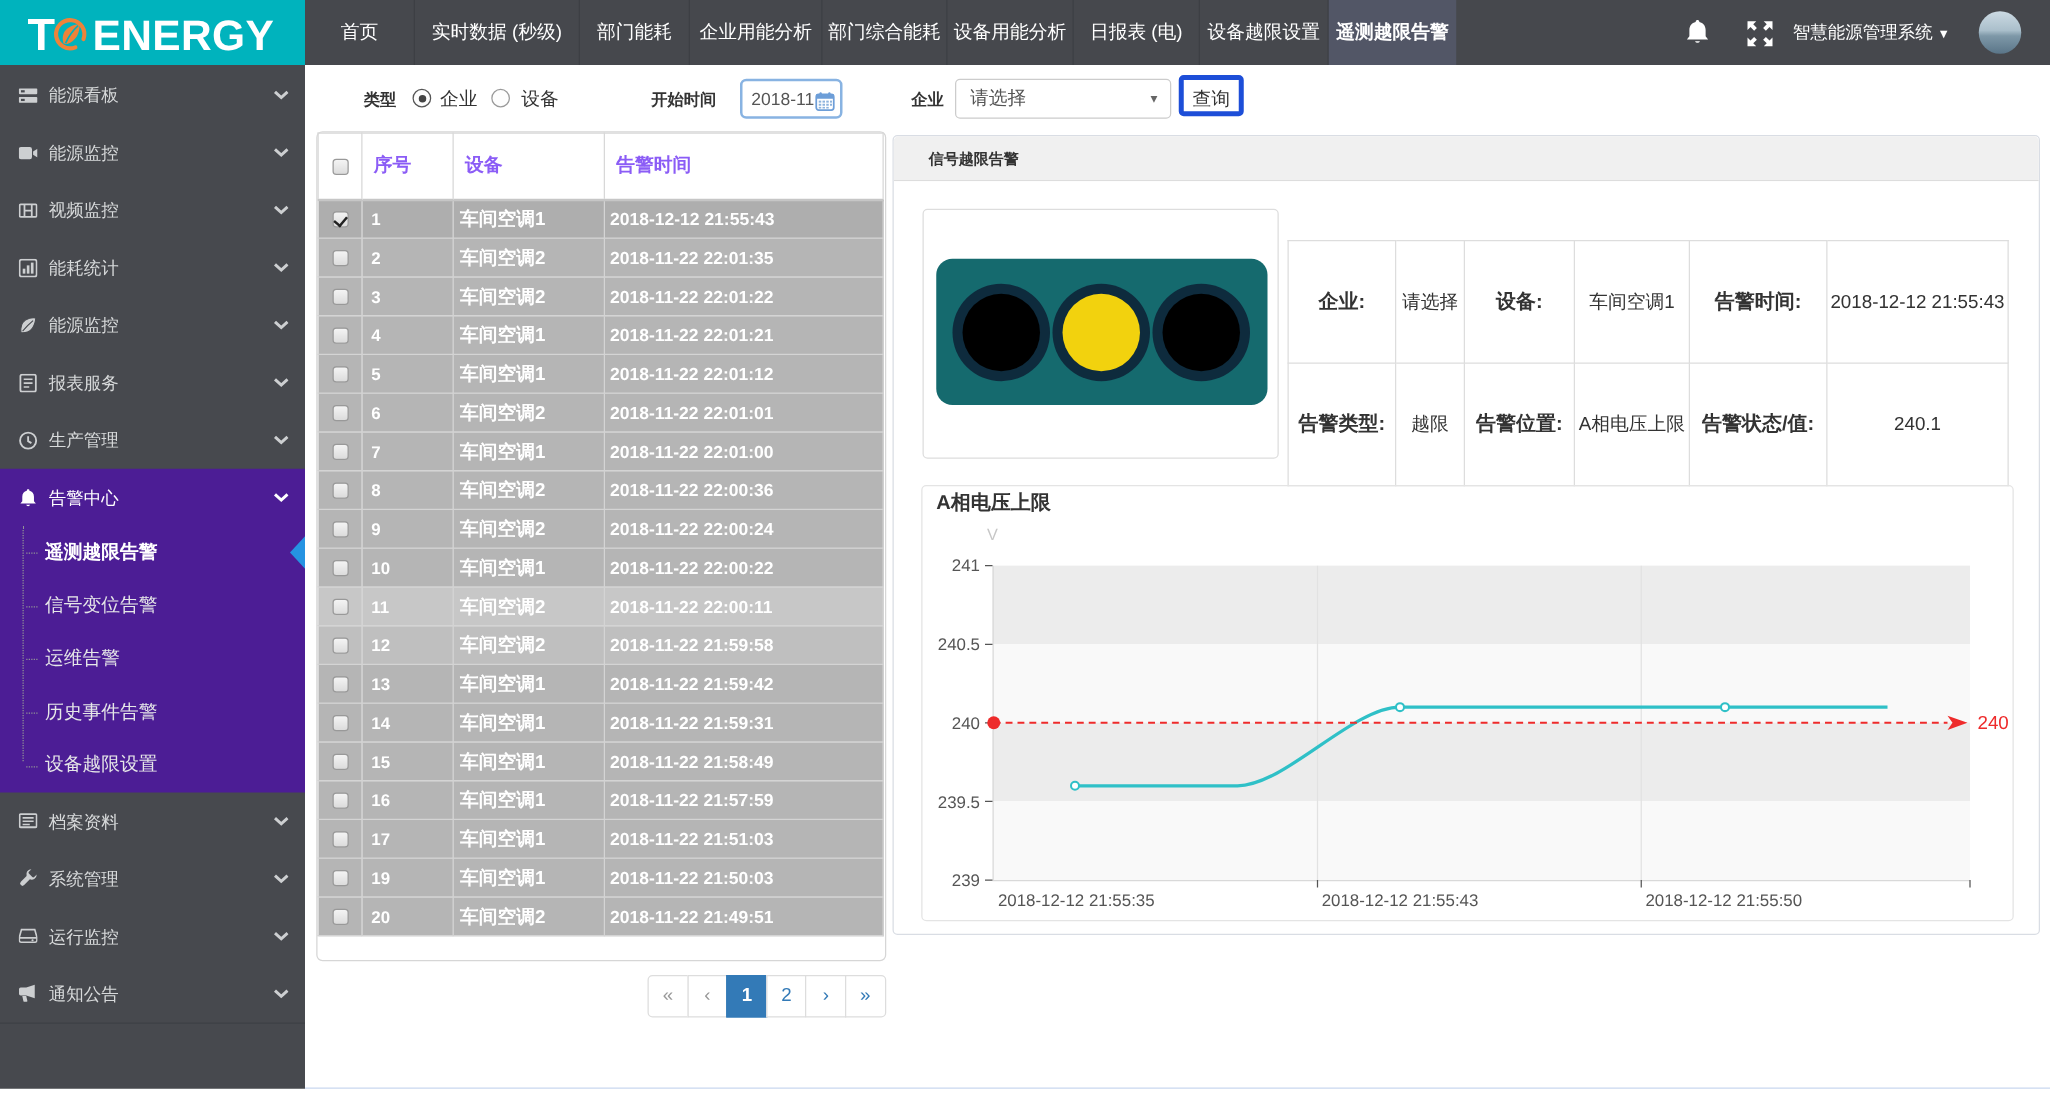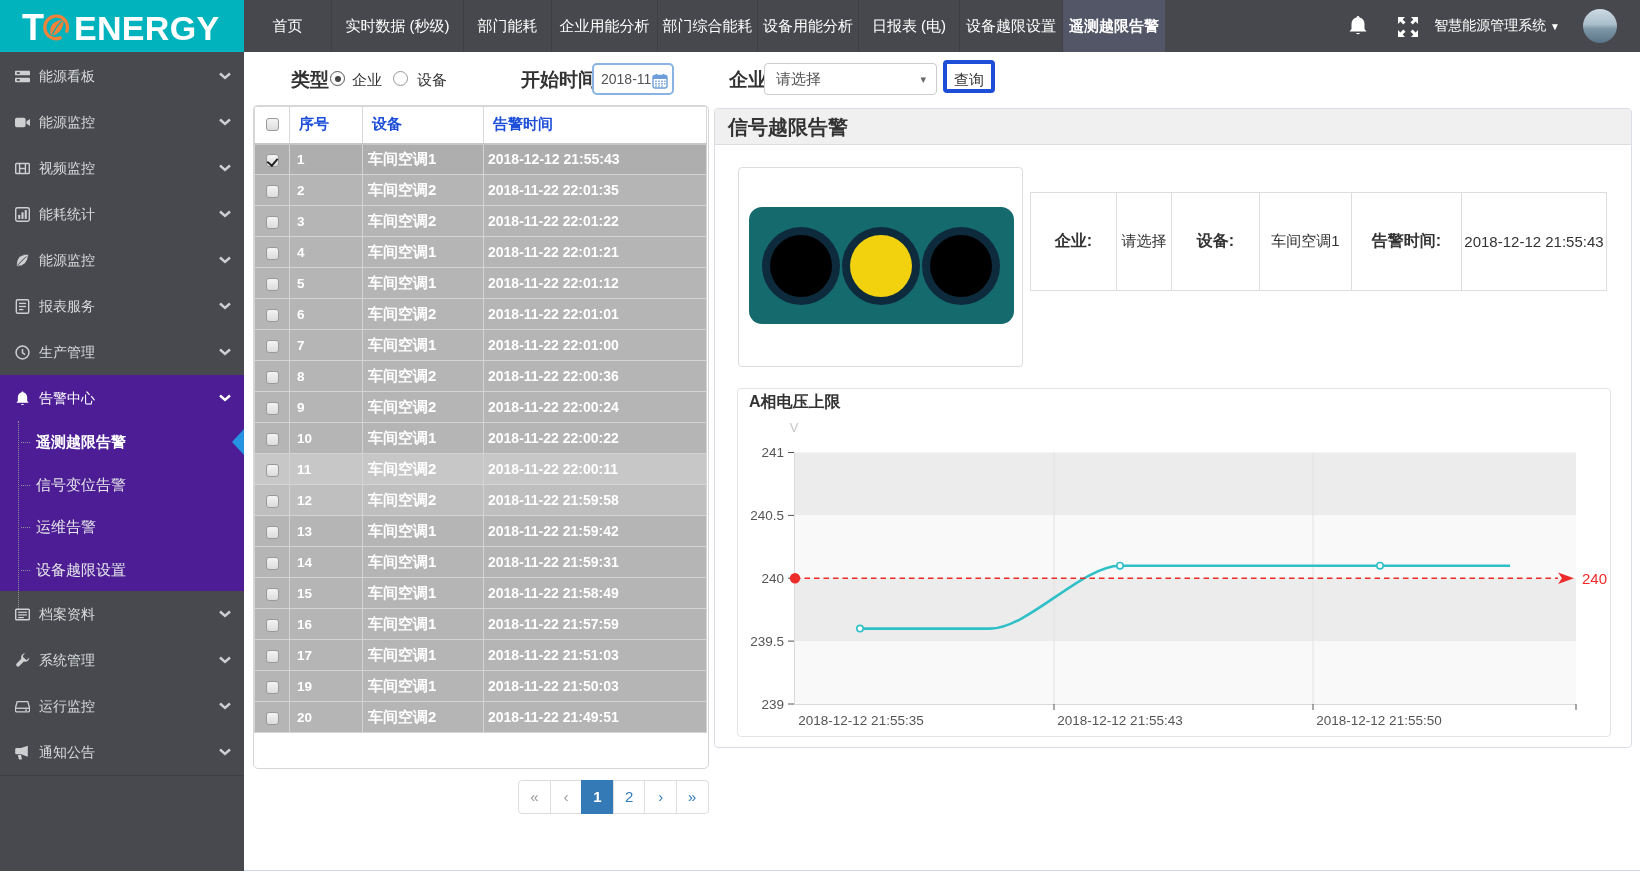--- a/index.html
+++ b/index.html
@@ -21,42 +21,42 @@
 #darksec { background:#4c1d95; position:relative; }
 .smi { position:relative; height:42.6px; line-height:42.6px; color:#e6e7e8; font-size:15px; }
 .smi .tx { position:absolute; left:36px; }
 .smi.act .tx { font-weight:bold; color:#fff; }
 .smi::before { content:""; position:absolute; left:21px; top:50%; width:9px; border-top:1px dotted #909296; }
 .smi.act::after { content:""; position:absolute; right:0; top:50%; margin-top:-13px; border-top:13px solid transparent; border-bottom:13px solid transparent; border-right:12px solid #2593e2; }
 #vdots { position:absolute; left:18px; top:46px; height:188px; border-left:1px dotted #909296; }
 #sdivider { border-top:1px solid #3e4045; margin-top:0px; }
 
 #content { position:absolute; left:244px; top:52px; width:1396px; height:819px; background:#fff; border-bottom:1px solid #c9d8ef; }
-.flabel { position:absolute; font-size:19px; font-weight:bold; color:#333; height:21px; line-height:21px; }
+.flabel { position:absolute; font-size:13px; font-weight:bold; color:#333; height:21px; line-height:21px; }
 
 #twrap { position:absolute; left:253px; top:105px; width:456px; height:664px; border:1px solid #d6d6d6; border-radius:5px; }
 #ltable { position:absolute; left:254px; top:106px; width:453px; border-collapse:collapse; table-layout:fixed; font-size:15px; }
-#ltable th { background:#fff; color:#1d4ed8; font-weight:bold; text-align:left; height:37px; padding-left:9px; border:1px solid #d8d8d8; border-bottom:2px solid #c6c6c6;font-family:Liberation Mono, monospace; }
+#ltable th { background:#fff; color:#8b5cf6; font-weight:bold; text-align:left; height:53px; padding-left:9px; border:1px solid #d8d8d8; border-bottom:2px solid #c6c6c6; }
 #ltable td { height:31px; color:#fff; font-weight:bold; padding-left:5px; border:1px solid #d4d4d4; background:#b5b5b5; }
 #ltable td:nth-child(2) { font-size:13.5px; padding-left:7px; }
 #ltable td:nth-child(4) { font-size:14px; padding-left:4px; }
 #ltable tr.lite td { background:#c7c7c7; }
 #ltable tr.lite2 td { background:#bfbfbf; }
 #ltable tr.sel td { background:#aeaeae; }
 #ltable td.cb, #ltable th.cb { padding-left:0; text-align:center; }
 
 #pager { position:absolute; left:518px; top:780px; height:34px; display:flex; font-size:15px; }
 #pager .pg { width:32.6px; height:34px; line-height:32px; text-align:center; background:#fff; border:1px solid #ddd; margin-left:-1px; color:#337ab7; }
 #pager .pg:first-child { margin-left:0; }
 #pager .pg:first-child { border-radius:4px 0 0 4px; } #pager .pg:last-child { border-radius:0 4px 4px 0; }
 #pager .pg.gray { color:#999; }
 #pager .pg.on { background:#337ab7; border-color:#337ab7; color:#fff; font-weight:bold; }
 
 #rpanel { position:absolute; left:714px; top:108px; width:918px; height:640px; background:#fff; border:1px solid #d9dde4; border-radius:4px; }
-#rphead { height:36px; line-height:36px; background:#f0f0f0; border-bottom:1px solid #ddd; font-size:20px; font-weight:bold; color:#333; padding-left:13px; border-radius:4px 4px 0 0; }
+#rphead { height:36px; line-height:36px; background:#f0f0f0; border-bottom:1px solid #ddd; font-size:12px; font-weight:bold; color:#333; padding-left:28px; border-radius:4px 4px 0 0; }
 #tlbox { position:absolute; left:23px; top:58px; width:285px; height:200px; border:1px solid #ddd; border-radius:4px; }
 #itable { position:absolute; left:315px; top:59px; border-collapse:collapse; table-layout:fixed;margin-top:24px; }
 #itable td { border:1px solid #ddd; height:98px; text-align:center; vertical-align:middle; font-size:15px; color:#333; }
 #itable td.lb { font-weight:bold; font-size:16px; }
 #chartcard { position:absolute; left:22px; top:279px; width:874px; height:349px; border:1px solid #e4e4e4; border-radius:4px; }
 #chartcard h3 { position:absolute; left:11px; top:3px; font-size:16px; color:#333; }
 .fval { position:absolute; font-size:15px; color:#333; height:21px; line-height:21px; }
 .radio { position:absolute; width:15px; height:15px; border-radius:50%; border:1px solid #9a9a9a; background:#fdfdfd; }
 .radio.on { border:1px solid #555; }
 .radio.on::after { content:""; position:absolute; left:3.5px; top:3.5px; width:6px; height:6px; border-radius:50%; background:#444; }
@@ -207,20 +207,23 @@
     <div class="smi act">
         <span class="tx">遥测越限告警</span>
       </div>
     <div class="smi">
         <span class="tx">信号变位告警</span>
       </div>
     <div class="smi">
         <span class="tx">运维告警</span>
       </div>
     <div class="smi">
+        <span class="tx">历史事件告警</span>
+      </div>
+    <div class="smi">
         <span class="tx">设备越限设置</span>
       </div>
     <div id="vdots"></div>
   </div>
   <div class="mi">
       <svg class="ic" viewBox="0 0 17 17">
         <rect x="0.8" y="2.5" width="15.4" height="12" rx="1" stroke="#cdcfd1" stroke-width="1.6" fill="none"></rect>
         <g stroke="#cdcfd1" stroke-width="1.4">
           <line x1="3.5" y1="6" x2="13.5" y2="6"></line>
           <line x1="3.5" y1="9" x2="13.5" y2="9"></line>
@@ -448,20 +451,28 @@
   </div>
   <table id="itable">
     <tbody>
         <tr>
       <td class="lb" style="width:86px;">企业:</td>
           <td style="width:55px;">请选择</td>
       <td class="lb" style="width:88px;">设备:</td>
           <td style="width:92px;">车间空调1</td>
       <td class="lb" style="width:110px;">告警时间:</td>
           <td style="width:145px;">2018-12-12 21:55:43</td>
+    </tr>
+    <tr>
+      <td class="lb">告警类型:</td>
+          <td>越限</td>
+      <td class="lb">告警位置:</td>
+          <td>A相电压上限</td>
+      <td class="lb">告警状态/值:</td>
+          <td>240.1</td>
     </tr>
   </tbody>
     </table>
   <div id="chartcard">
     <h3>A相电压上限</h3>
     <svg width="872" height="347" viewBox="0 0 872 347">
       <rect x="56" y="63.5" width="782" height="62.9" fill="#ececec"></rect>
       <rect x="56" y="126.4" width="782" height="62.8" fill="#f9f9f9"></rect>
       <rect x="56" y="189.2" width="782" height="62.9" fill="#ececec"></rect>
       <rect x="56" y="252.1" width="782" height="62.9" fill="#f9f9f9"></rect>

